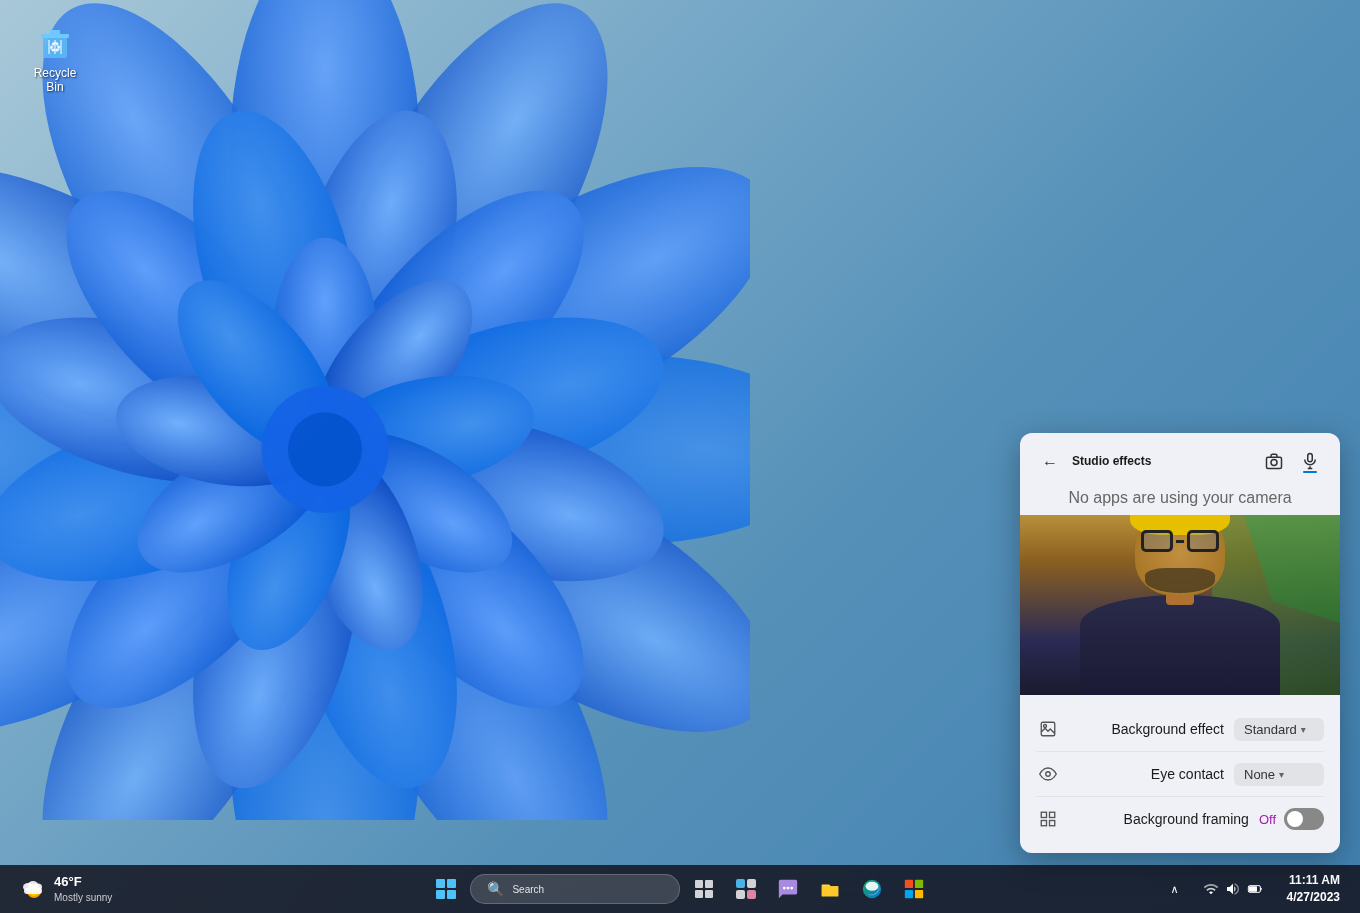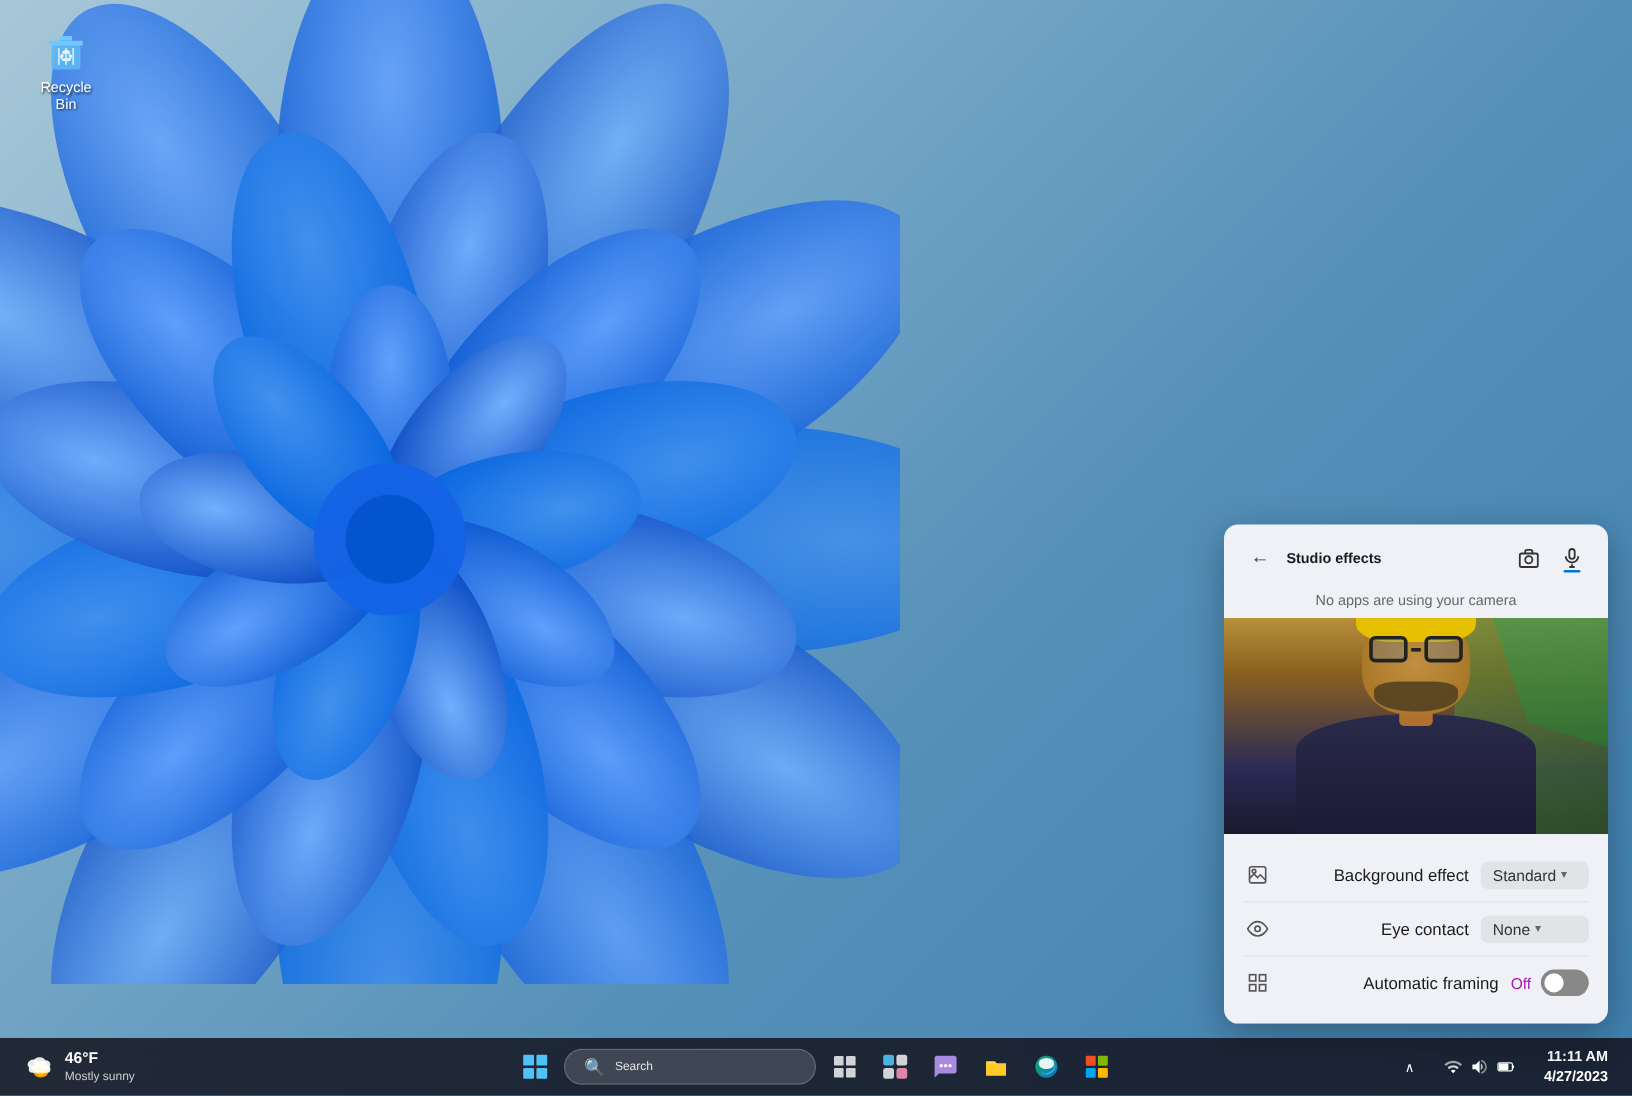--- a/index.html
+++ b/index.html
@@ -221,21 +221,21 @@
       position: absolute;
       bottom: 2px;
       width: 14px;
       height: 2px;
       background: #0078d4;
       border-radius: 1px;
     }
 
     .no-camera-msg {
       text-align: center;
-      font-size: 12px;
+      font-size: 16px;
       color: #666;
       padding: 4px 16px 8px;
     }
 
     .camera-preview {
       width: calc(100% - 0px);
       height: 180px;
       background: #1a1a2e;
       position: relative;
       overflow: hidden;
@@ -545,21 +545,21 @@
 
       <div class="setting-row">
         <div class="setting-icon">
           <svg width="18" height="18" viewBox="0 0 24 24" fill="none" stroke="#555" stroke-width="1.8">
             <rect x="3" y="3" width="7" height="7"></rect>
             <rect x="14" y="3" width="7" height="7"></rect>
             <rect x="3" y="14" width="7" height="7"></rect>
             <rect x="14" y="14" width="7" height="7"></rect>
           </svg>
         </div>
-        <span class="setting-label">Automatic framing</span>
+        <span class="setting-label">Background framing</span>
         <div class="setting-control">
           <div class="toggle-container">
             <span>Off</span>
             <div class="toggle-switch off">
               <div class="toggle-knob"></div>
             </div>
           </div>
         </div>
       </div>
     </div>

